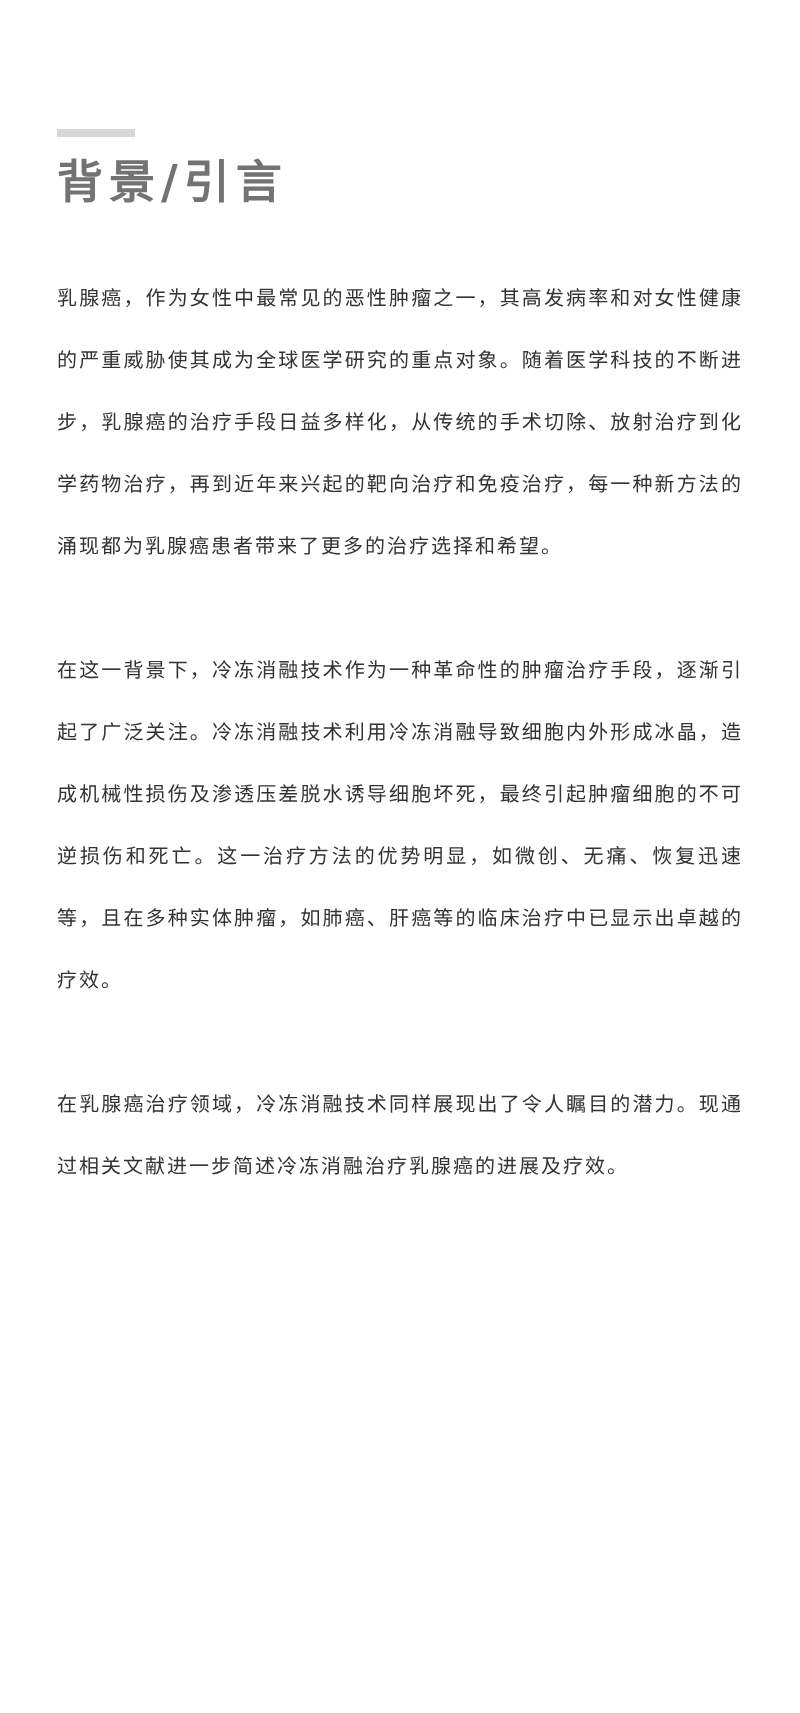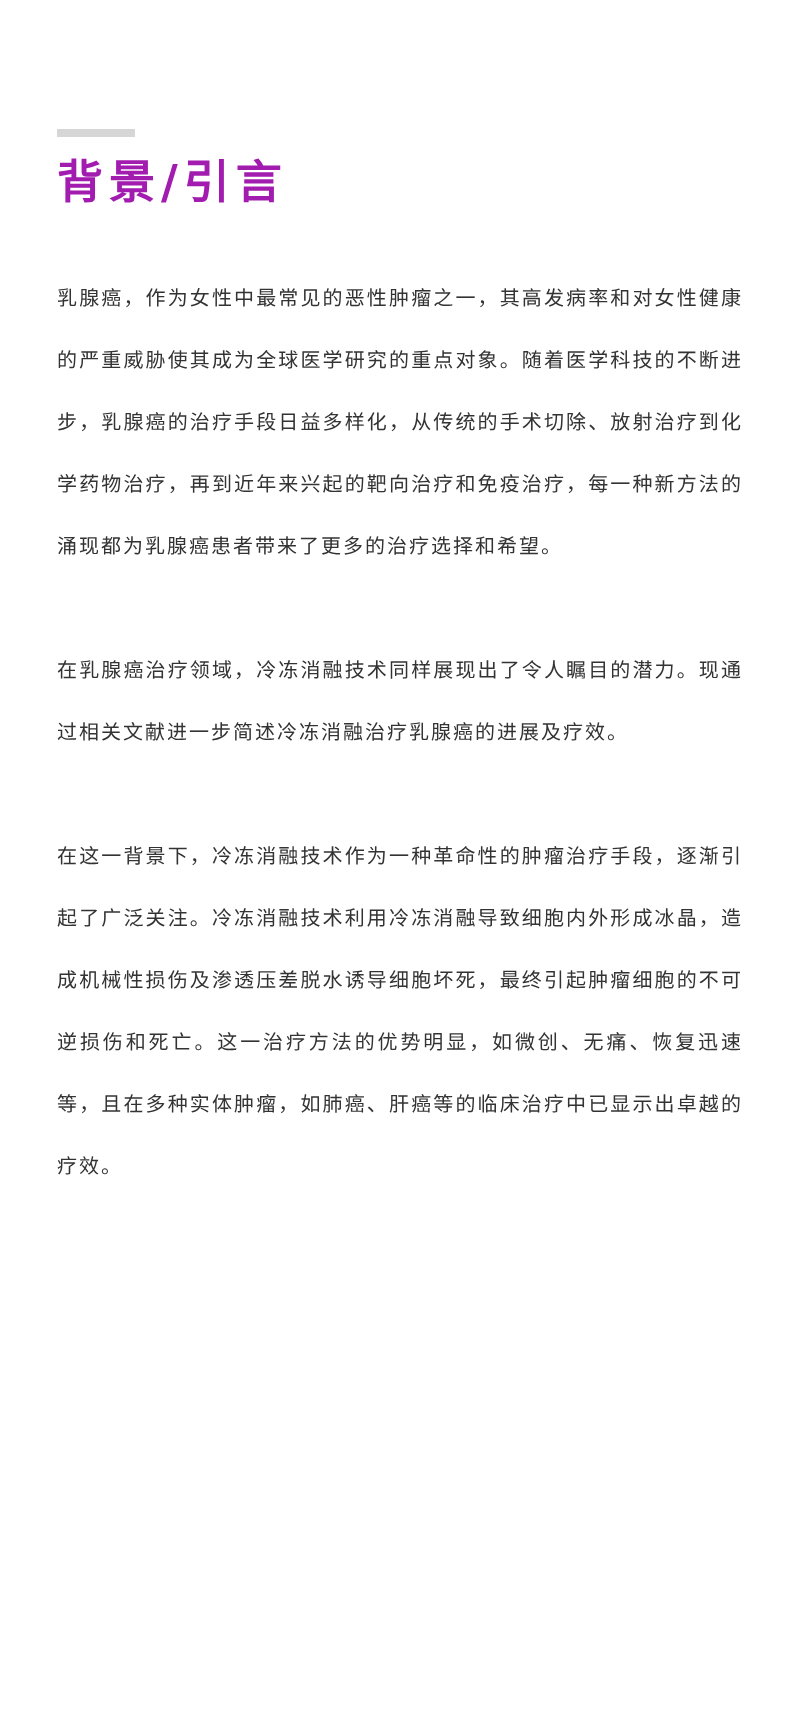--- a/index.html
+++ b/index.html
@@ -26,21 +26,21 @@
     background: #d6d6d6;
     margin-top: 129px;
   }
   .page-title {
     margin: 18px 0 0 0;
     font-family: "DejaVu Serif", "Liberation Serif", serif;
     font-weight: 700;
     font-size: 46px;
     line-height: 1.2;
     letter-spacing: 6px;
-    color: #a21caf;
+    color: #737373;
     white-space: nowrap;
   }
   .body-paragraph {
     margin: 62px 0 0 0;
     font-size: 20px;
     line-height: 62px;
     letter-spacing: 2px;
     color: #333333;
     text-align: justify;
   }
@@ -52,17 +52,17 @@
 <body>
 
 <div class="page">
 
   <div class="accent-bar"></div>
 
   <h1 class="page-title">背景/引言</h1>
 
   <p class="body-paragraph first">乳腺癌，作为女性中最常见的恶性肿瘤之一，其高发病率和对女性健康的严重威胁使其成为全球医学研究的重点对象。随着医学科技的不断进步，乳腺癌的治疗手段日益多样化，从传统的手术切除、放射治疗到化学药物治疗，再到近年来兴起的靶向治疗和免疫治疗，每一种新方法的涌现都为乳腺癌患者带来了更多的治疗选择和希望。</p>
 
+  <p class="body-paragraph">在这一背景下，冷冻消融技术作为一种革命性的肿瘤治疗手段，逐渐引起了广泛关注。冷冻消融技术利用冷冻消融导致细胞内外形成冰晶，造成机械性损伤及渗透压差脱水诱导细胞坏死，最终引起肿瘤细胞的不可逆损伤和死亡。这一治疗方法的优势明显，如微创、无痛、恢复迅速等，且在多种实体肿瘤，如肺癌、肝癌等的临床治疗中已显示出卓越的疗效。</p>
+
   <p class="body-paragraph">在乳腺癌治疗领域，冷冻消融技术同样展现出了令人瞩目的潜力。现通过相关文献进一步简述冷冻消融治疗乳腺癌的进展及疗效。</p>
-
-  <p class="body-paragraph">在这一背景下，冷冻消融技术作为一种革命性的肿瘤治疗手段，逐渐引起了广泛关注。冷冻消融技术利用冷冻消融导致细胞内外形成冰晶，造成机械性损伤及渗透压差脱水诱导细胞坏死，最终引起肿瘤细胞的不可逆损伤和死亡。这一治疗方法的优势明显，如微创、无痛、恢复迅速等，且在多种实体肿瘤，如肺癌、肝癌等的临床治疗中已显示出卓越的疗效。</p>
 
 </div>
 
 </body></html>

